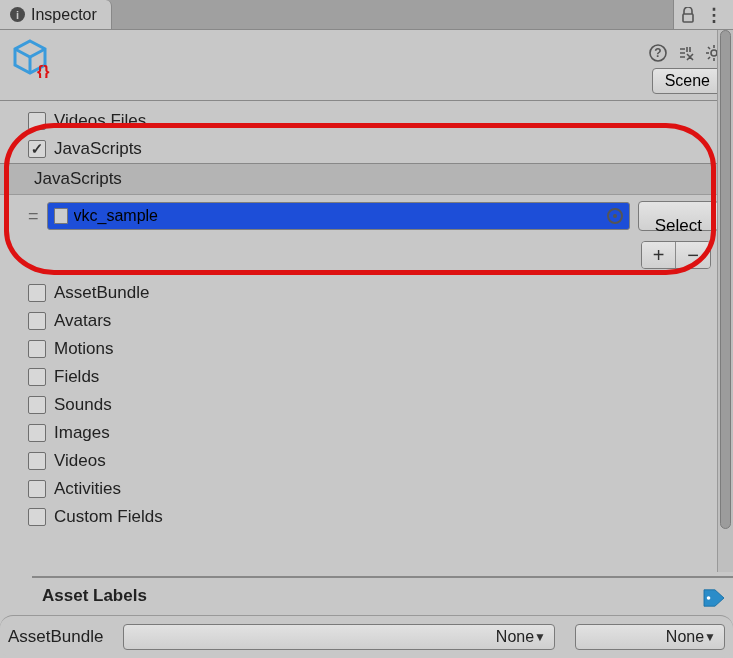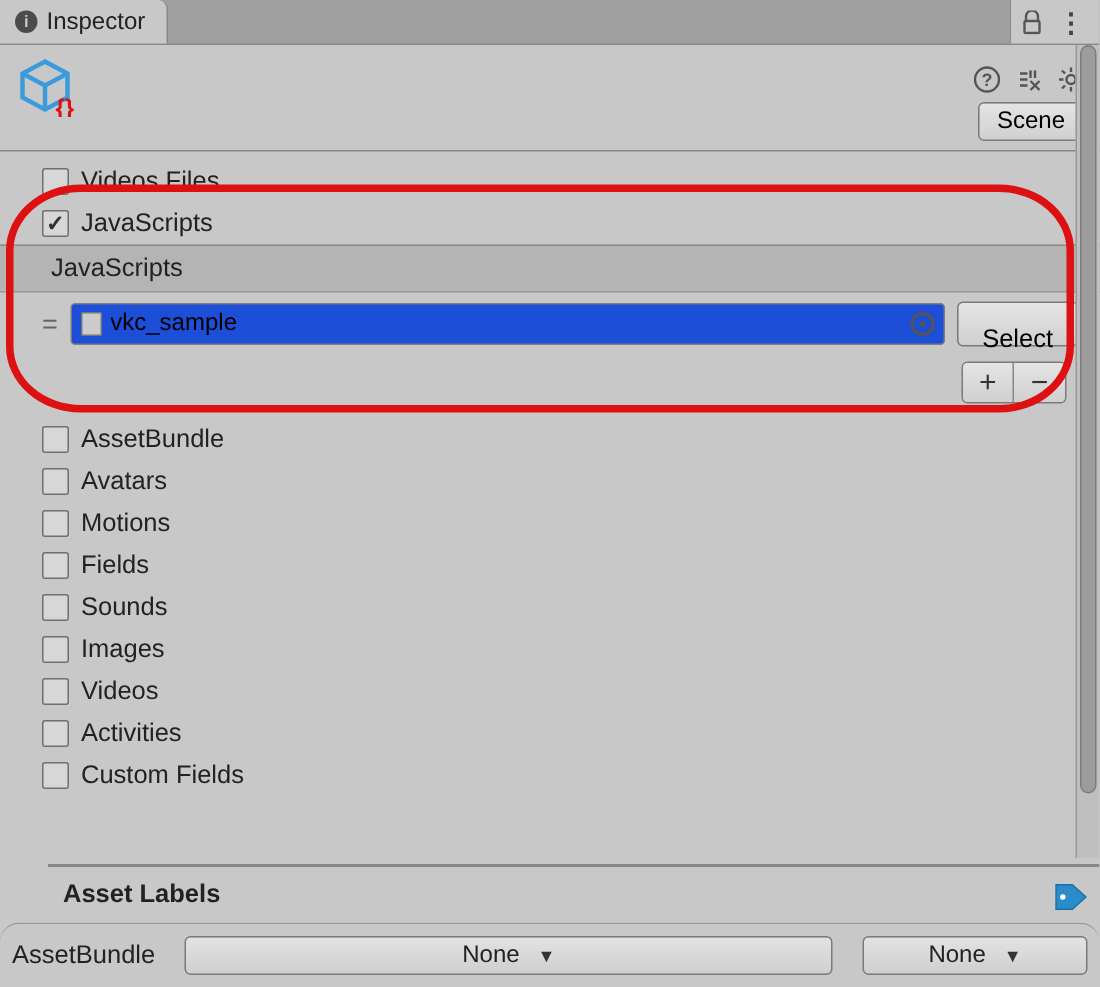--- a/index.html
+++ b/index.html
@@ -49,21 +49,21 @@
 
   
   .highlight { position: absolute; border: 5px solid #d11; border-radius: 50px / 44px; pointer-events: none; }
 
   
   .labels-bar { position: absolute; left: 0; right: 0; bottom: 44px; background: #c8c8c8; border-top: 2px solid #888; padding: 8px 10px; font-weight: bold; font-size: 17px; margin-left: 32px; }
   .tag-icon-wrap { position: absolute; right: 6px; bottom: 46px; }
   .tag-icon { width: 26px; height: 20px; }
 
   .bundle-bar { position: absolute; left: 0; right: 0; bottom: 0; background: #c8c8c8; border-top: 1px solid #999; padding: 8px 8px; display: flex; align-items: center; gap: 20px; font-size: 17px; border-radius: 13px; }
-  .dropdown { flex: 1; display: flex; align-items: center; justify-content: center; background: linear-gradient(#e2e2e2,#cfcfcf); border: 1px solid #7a7a7a; border-radius: 4px; padding: 3px 8px; cursor: pointer; font-size: 16px; gap: 12px; }
+  .dropdown { flex: 1; display: flex; align-items: center; justify-content: flex-end; background: linear-gradient(#e2e2e2,#cfcfcf); border: 1px solid #7a7a7a; border-radius: 4px; padding: 3px 8px; cursor: pointer; font-size: 16px; }
   .dropdown.small { flex: 0 0 150px; }
   .chev { font-size: 12px; color: #333; }
 
   svg { display: block; }
 </style>
 </head>
 <body>
 
 <div class="tabbar">
   <div class="tab">

